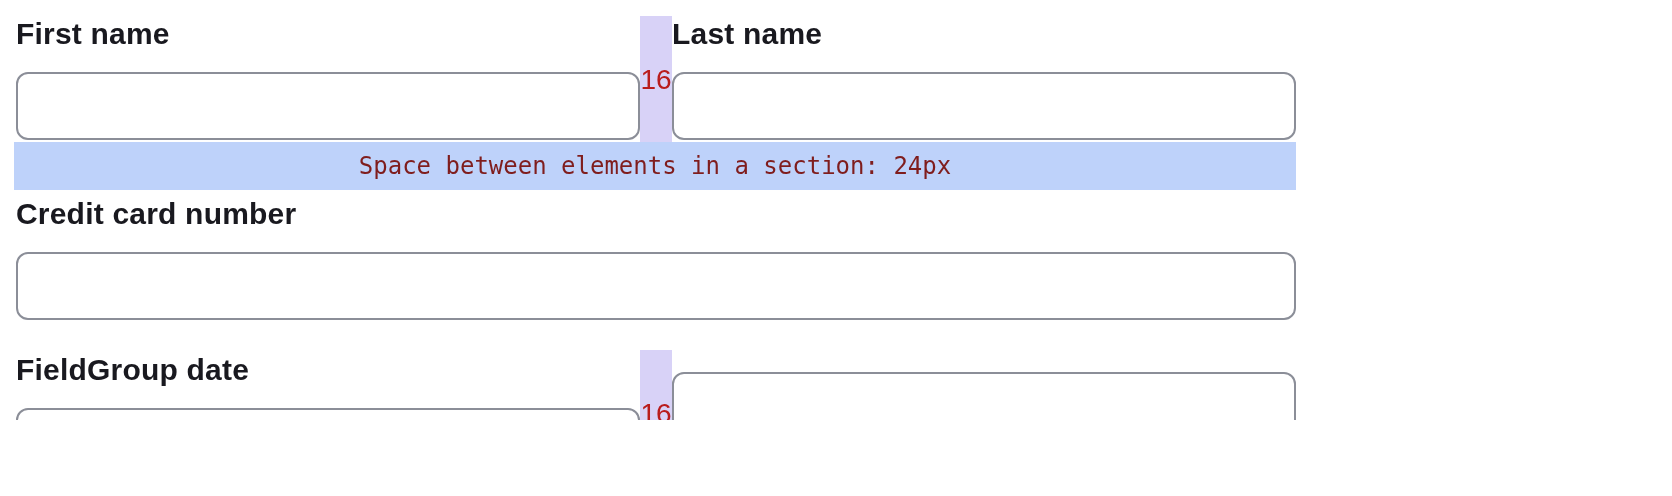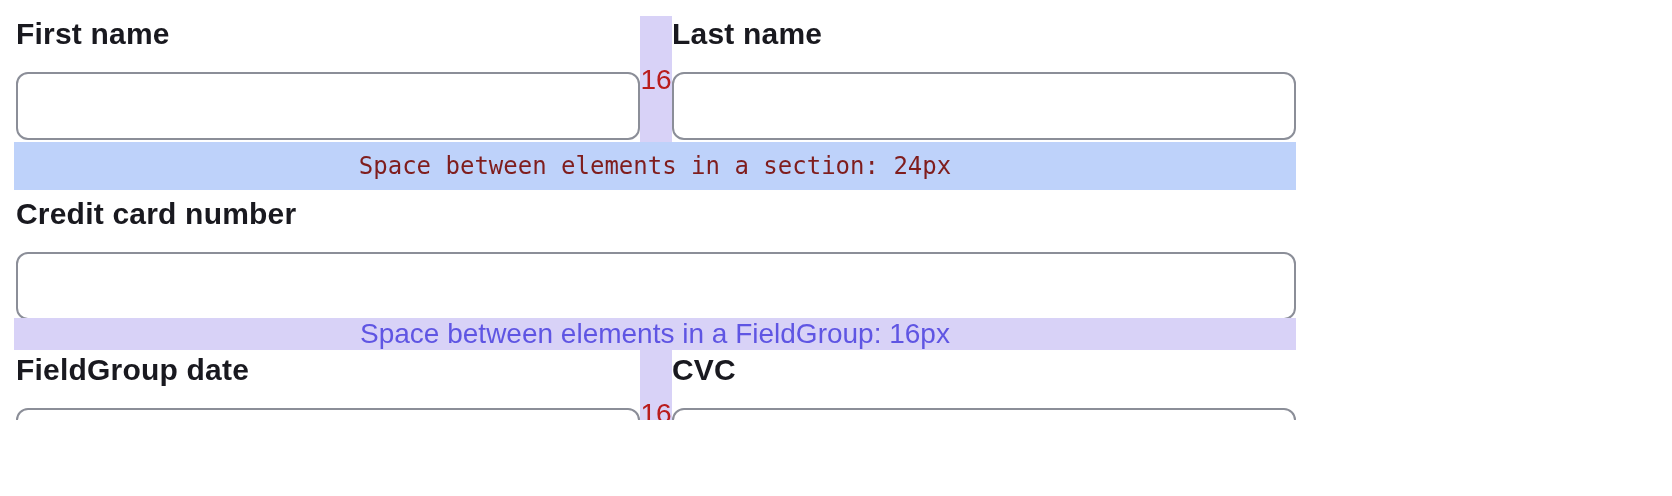--- a/index.html
+++ b/index.html
@@ -104,31 +104,27 @@
 
   <div class="hband hband-section">
     <span>Space between elements in a section: 24px</span>
   </div>
 
   <div class="field f-card">
     <div class="field-label">Credit card number</div>
     <input class="field-input" type="text" value="" style="">
   </div>
 
-  <div class="hband hband-fieldgroup">
-    <span>Space between elements in a FieldGroup: 16px</span>
-  </div>
 
   <div class="field f-exp">
     <div class="field-label">FieldGroup date</div>
     <input class="field-input" type="text" value="" style="">
   </div>
 
   <div class="field f-cvc">
-    <div class="field-label">CVC</div>
     <input class="field-input" type="text" value="" style="">
   </div>
 
   <div class="vband vband-bottom">
     <span class="gap-value">16</span>
   </div>
 
 </div>
 
 </body></html>

